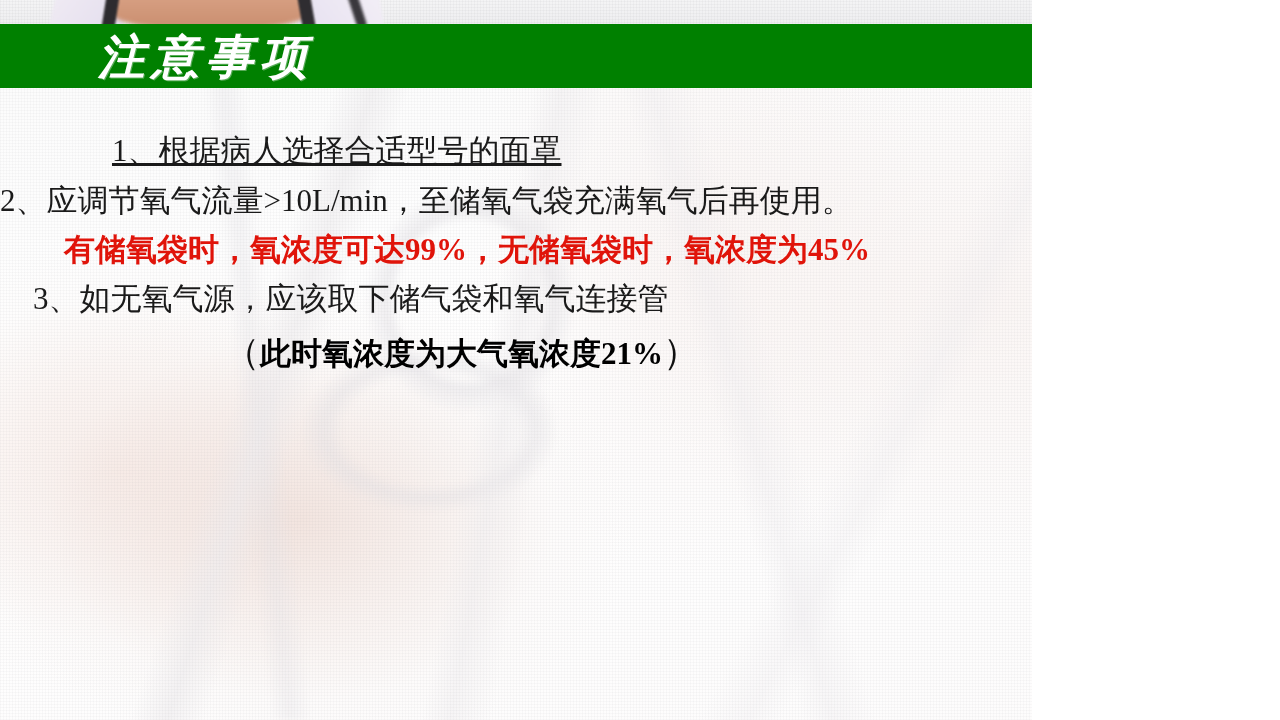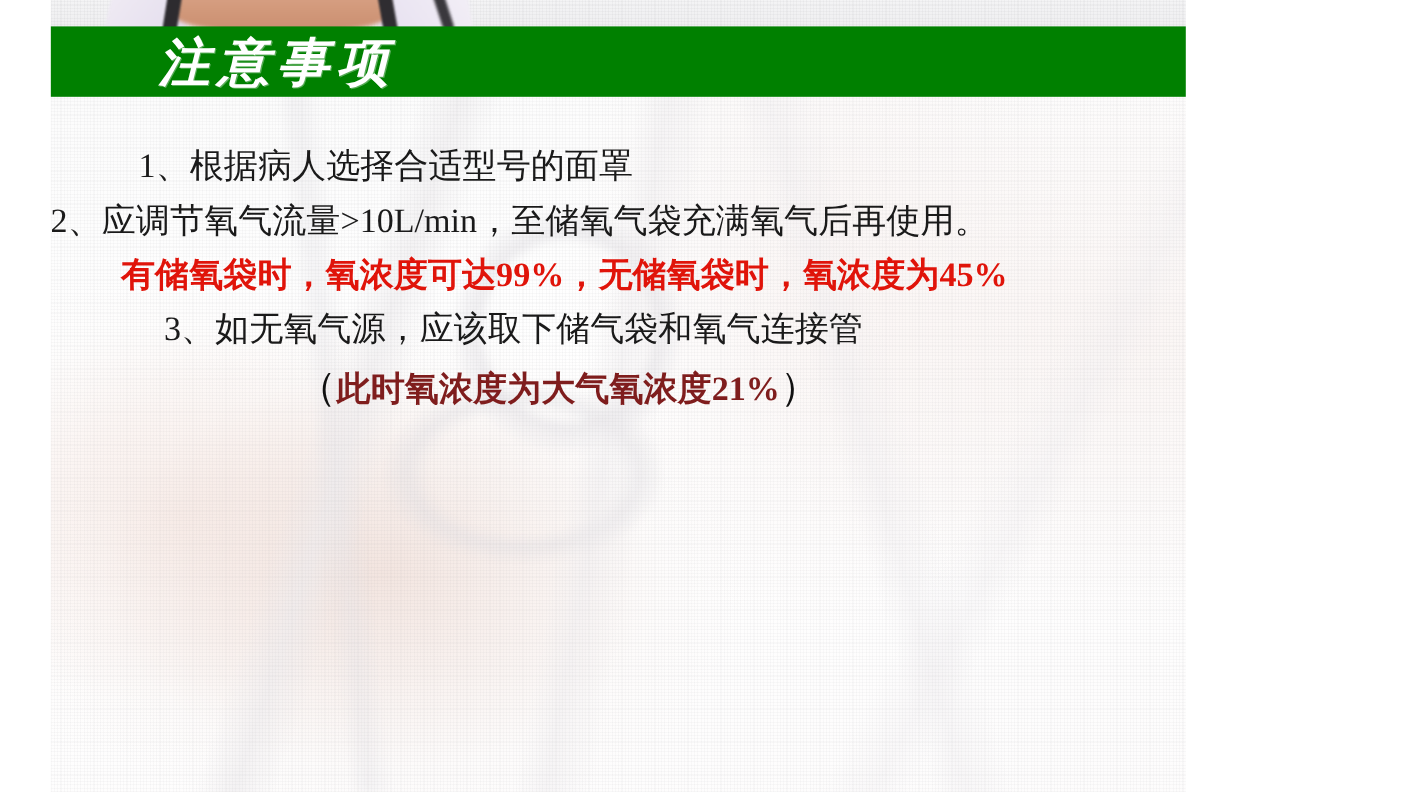--- a/index.html
+++ b/index.html
@@ -11,21 +11,20 @@
   body {
     font-family: "Liberation Serif", "DejaVu Serif", serif;
   }
 
   #slide {
     position: relative;
     width: 1032px;
     height: 720px;
     overflow: hidden;
     background: #fdfdfd;
-    margin-left: 46px;
   }
 
   
   .bg-layer {
     position: absolute;
     left: 0; top: 0;
     width: 1280px;
     height: 720px;
     pointer-events: none;
   }
@@ -182,41 +181,41 @@
     top: 126px;
     width: 1280px;
   }
   .line {
     font-family: "Liberation Serif", "DejaVu Serif", serif;
     font-size: 31px;
     line-height: 50px;
     color: #1a1a1a;
     white-space: nowrap;
   }
-  .line-1 { padding-left: 80px; }
+  .line-1 { padding-left: 112px; text-decoration: underline; }
   .line-2 { }
   .line-red {
     padding-left: 64px;
     color: #e0140a;
     font-weight: 700;
     line-height: 48px;
   }
-  .line-3 { padding-left: 103px; }
+  .line-3 { padding-left: 33px; }
   .line-note {
     padding-left: 224px;
     line-height: 56px;
     color: #111111;
   }
   .line-note .paren {
     font-size: 36px;
     color: #111111;
     font-weight: 400;
   }
   .line-note .red-inner {
-    color: #7f1d1d;
+    color: #000000;
     font-weight: 700;
     font-size: 31px;
   }
 </style>
 </head>
 <body>
 
 <div id="slide">
 
   <div class="bg-layer bg-wash"></div>

